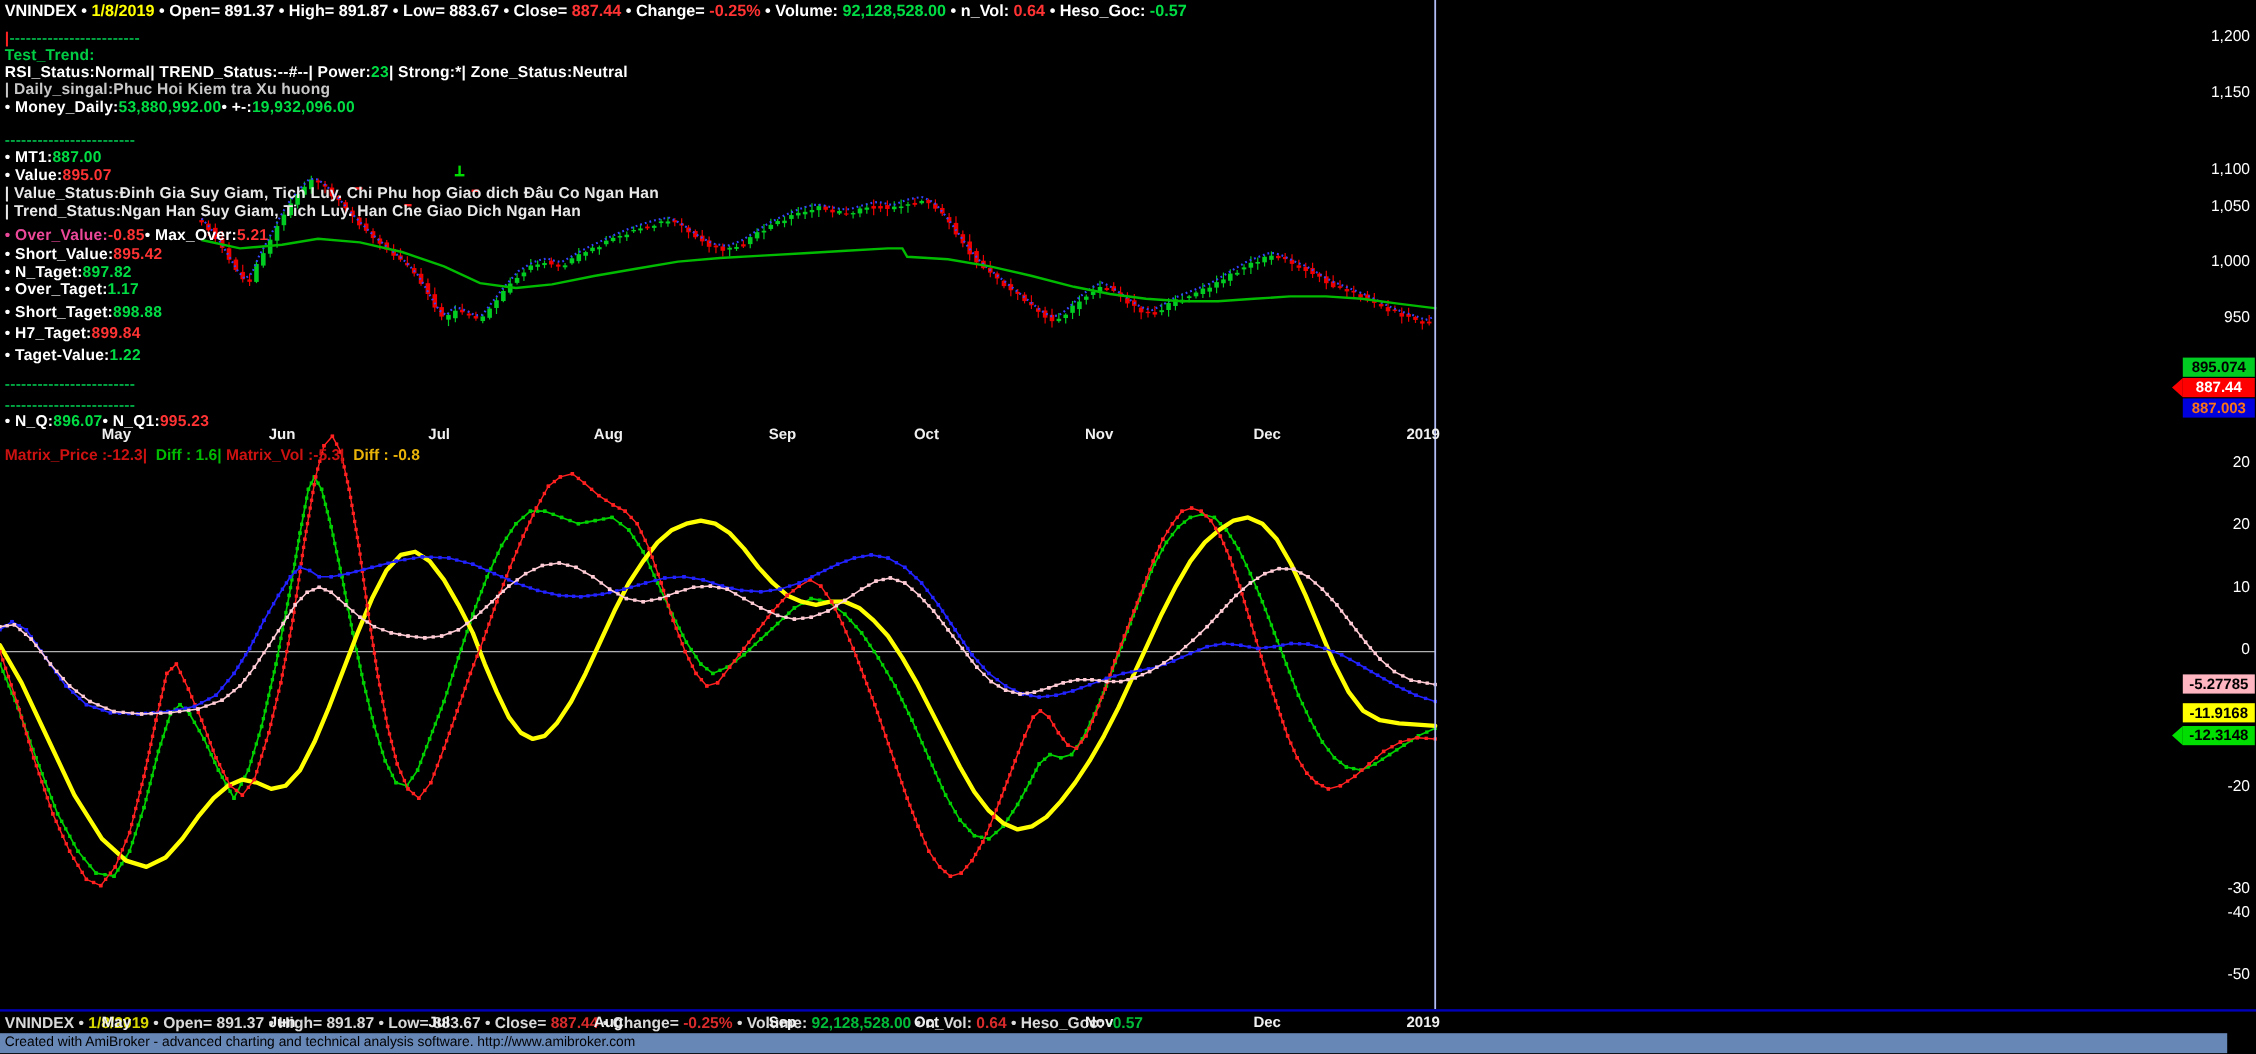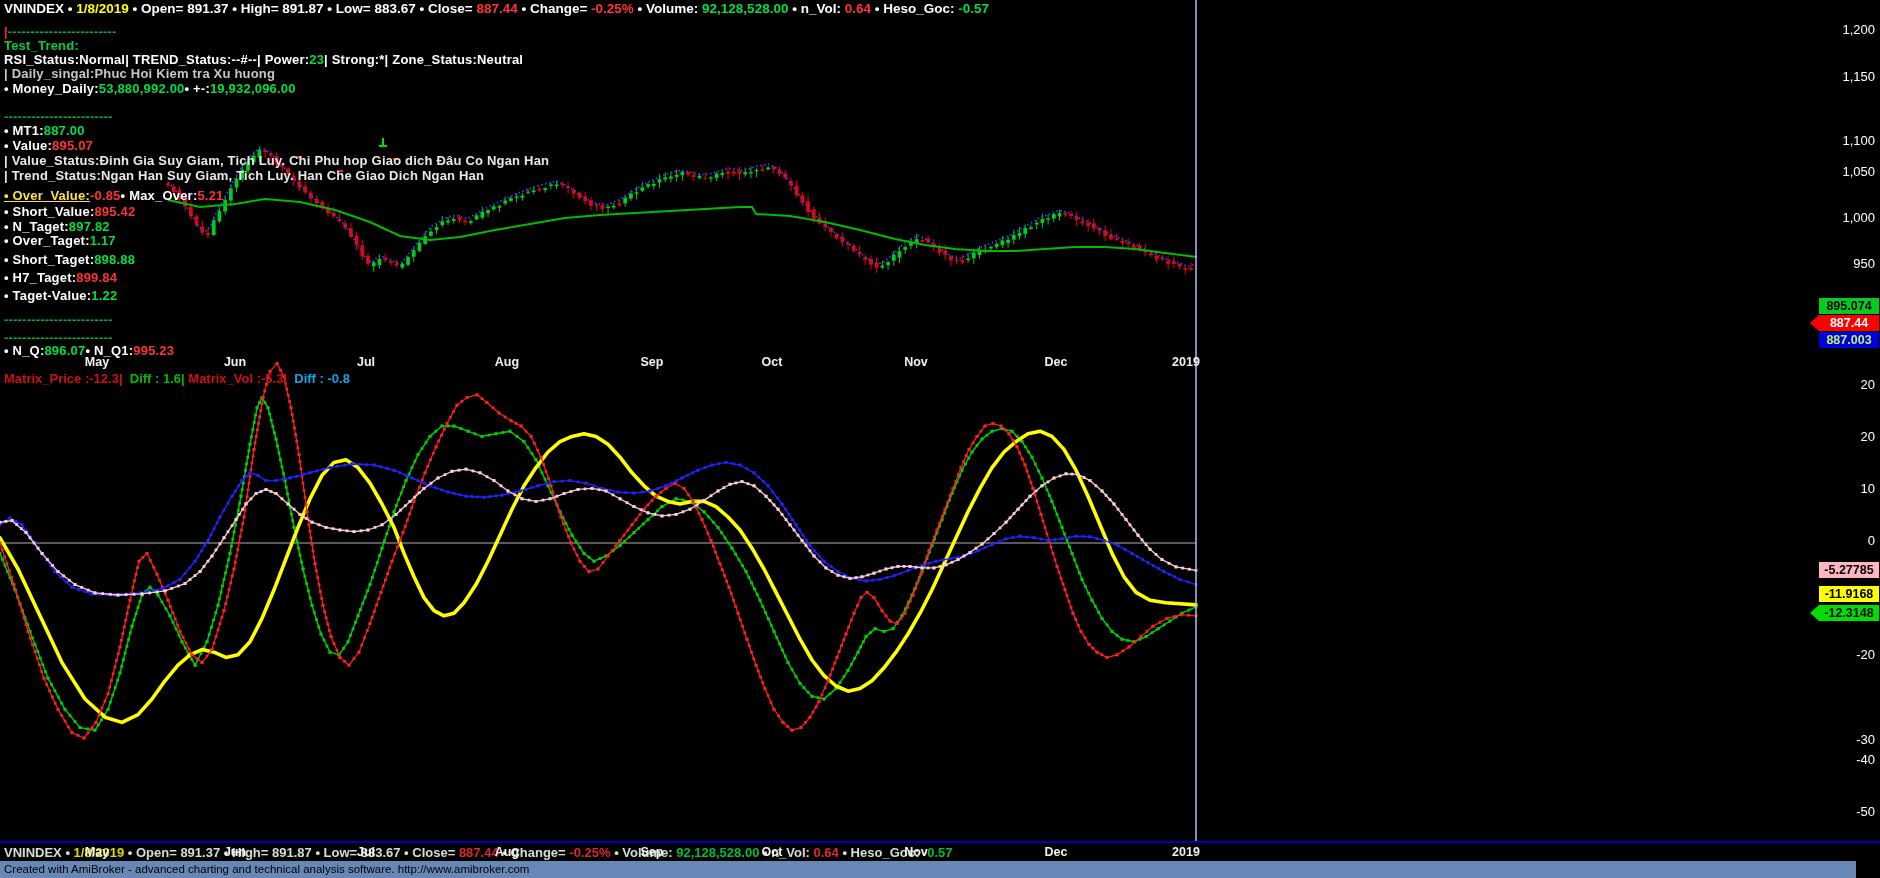--- a/index.html
+++ b/index.html
@@ -1983,21 +1983,21 @@
       <div class="iline" style="top: 24px;"><span style="color: rgb(255, 34, 34);">|</span><span style="color: rgb(0, 170, 68);">------------------------</span></div>
       <div class="iline" style="top: 38px;"><span style="color: rgb(0, 204, 68);">Test_Trend:</span></div>
       <div class="iline" style="top: 52px;"><span style="color: rgb(255, 255, 255);">RSI_Status:Normal| TREND_Status:--#--| Power:</span><span style="color: rgb(0, 221, 68);">23</span><span style="color: rgb(255, 255, 255);">| Strong:*| Zone_Status:Neutral</span></div>
       <div class="iline" style="top: 66px;"><span style="color: rgb(200, 200, 200);">| Daily_singal:Phuc Hoi Kiem tra Xu huong</span></div>
       <div class="iline" style="top: 81px;"><span style="color: rgb(255, 255, 255);">• Money_Daily:</span><span style="color: rgb(0, 221, 68);">53,880,992.00</span><span style="color: rgb(255, 255, 255);">• +-:</span><span style="color: rgb(0, 221, 68);">19,932,096.00</span></div>
       <div class="iline" style="top: 109px;"><span style="color: rgb(0, 170, 68);">------------------------</span></div>
       <div class="iline" style="top: 123px;"><span style="color: rgb(255, 255, 255);">• MT1:</span><span style="color: rgb(0, 221, 68);">887.00</span></div>
       <div class="iline" style="top: 138px;"><span style="color: rgb(255, 255, 255);">• Value:</span><span style="color: rgb(255, 51, 51);">895.07</span></div>
       <div class="iline" style="top: 153px;"><span style="color: rgb(232, 232, 232);">| Value_Status:Đinh Gia Suy Giam, Tich Luy. Chi Phu hop Giao dich Đâu Co Ngan Han</span></div>
       <div class="iline" style="top: 168px;"><span style="color: rgb(232, 232, 232);">| Trend_Status:Ngan Han Suy Giam, Tich Luy. Han Che Giao Dich Ngan Han</span></div>
-      <div class="iline" style="top: 188px;"><span style="color: #fde047; text-decoration: underline;">• Over_Value:</span><span style="color: rgb(255, 51, 51);">-0.85</span><span style="color: rgb(255, 255, 255);">• Max_Over:</span><span style="color: rgb(255, 51, 51);">5.21</span></div>
+      <div class="iline" style="top: 188px;"><span style="color: #ec4899;">• Over_Value:</span><span style="color: rgb(255, 51, 51);">-0.85</span><span style="color: rgb(255, 255, 255);">• Max_Over:</span><span style="color: rgb(255, 51, 51);">5.21</span></div>
       <div class="iline" style="top: 204px;"><span style="color: rgb(255, 255, 255);">• Short_Value:</span><span style="color: rgb(255, 51, 51);">895.42</span></div>
       <div class="iline" style="top: 219px;"><span style="color: rgb(255, 255, 255);">• N_Taget:</span><span style="color: rgb(0, 221, 68);">897.82</span></div>
       <div class="iline" style="top: 233px;"><span style="color: rgb(255, 255, 255);">• Over_Taget:</span><span style="color: rgb(0, 221, 68);">1.17</span></div>
       <div class="iline" style="top: 252px;"><span style="color: rgb(255, 255, 255);">• Short_Taget:</span><span style="color: rgb(0, 221, 68);">898.88</span></div>
       <div class="iline" style="top: 270px;"><span style="color: rgb(255, 255, 255);">• H7_Taget:</span><span style="color: rgb(255, 51, 51);">899.84</span></div>
       <div class="iline" style="top: 288px;"><span style="color: rgb(255, 255, 255);">• Taget-Value:</span><span style="color: rgb(0, 221, 68);">1.22</span></div>
       <div class="iline" style="top: 312px;"><span style="color: rgb(0, 170, 68);">------------------------</span></div>
       <div class="iline" style="top: 330px;"><span style="color: rgb(0, 170, 68);">------------------------</span></div>
       <div class="iline" style="top: 343px;"><span style="color: rgb(255, 255, 255);">• N_Q:</span><span style="color: rgb(0, 221, 68);">896.07</span><span style="color: rgb(255, 255, 255);">• N_Q1:</span><span style="color: rgb(255, 51, 51);">995.23</span></div>
     </div>
@@ -2005,31 +2005,31 @@
       <span class="month-lab" style="left: 97px; top: 0px;">May</span>
       <span class="month-lab" style="left: 235px; top: 0px;">Jun</span>
       <span class="month-lab" style="left: 366px; top: 0px;">Jul</span>
       <span class="month-lab" style="left: 507px; top: 0px;">Aug</span>
       <span class="month-lab" style="left: 652px; top: 0px;">Sep</span>
       <span class="month-lab" style="left: 772px; top: 0px;">Oct</span>
       <span class="month-lab" style="left: 916px; top: 0px;">Nov</span>
       <span class="month-lab" style="left: 1056px; top: 0px;">Dec</span>
       <span class="month-lab" style="left: 1186px; top: 0px;">2019</span>
     </div>
-  <div id="matrix-line" class="abs"><span style="color: rgb(204, 17, 17);">Matrix_Price :-12.3|</span><span style="color: rgb(0, 187, 0);">  Diff : 1.6</span><span style="color: rgb(0, 187, 0);">| </span><span style="color: rgb(204, 17, 17);">Matrix_Vol :-5.3|</span><span style="color: #0ea5e9;">  Diff : -0.8</span></div>
+  <div id="matrix-line" class="abs"><span style="color: rgb(204, 17, 17);">Matrix_Price :-12.3|</span><span style="color: rgb(0, 187, 0);">  Diff : 1.6</span><span style="color: rgb(0, 187, 0);">| </span><span style="color: rgb(204, 17, 17);">Matrix_Vol :-5.3|</span><span style="color: #eab308;">  Diff : -0.8</span></div>
   <div id="right-axis" class="abs">
       <div class="tick" style="top: 22px;">1,200</div>
       <div class="tick" style="top: 69px;">1,150</div>
       <div class="tick" style="top: 133px;">1,100</div>
       <div class="tick" style="top: 164px;">1,050</div>
       <div class="tick" style="top: 210px;">1,000</div>
       <div class="tick" style="top: 256px;">950</div>
       <div class="badge" style="top: 298px; background: rgb(0, 204, 34); color: rgb(0, 0, 0);">895.074</div>
       <div class="badge" style="top: 315px; background: rgb(255, 0, 0); color: rgb(255, 255, 255);">887.44<div class="arr" style="border-right-color: rgb(255, 0, 0);"></div></div>
-      <div class="badge" style="top: 332px; background: rgb(0, 0, 221); color: #bef264;">887.003</div>
+      <div class="badge" style="top: 332px; background: rgb(0, 0, 221); color: #f97316;">887.003</div>
       <div class="tick" style="top: 377px;">20</div>
       <div class="tick" style="top: 429px;">20</div>
       <div class="tick" style="top: 481px;">10</div>
       <div class="tick" style="top: 533px;">0</div>
       <div class="tick" style="top: 647px;">-20</div>
       <div class="tick" style="top: 732px;">-30</div>
       <div class="tick" style="top: 752px;">-40</div>
       <div class="tick" style="top: 804px;">-50</div>
       <div class="badge" style="top: 562px; background: rgb(255, 182, 193); color: rgb(0, 0, 0);">-5.27785</div>
       <div class="badge" style="top: 586px; background: rgb(255, 255, 0); color: rgb(0, 0, 0);">-11.9168</div>

